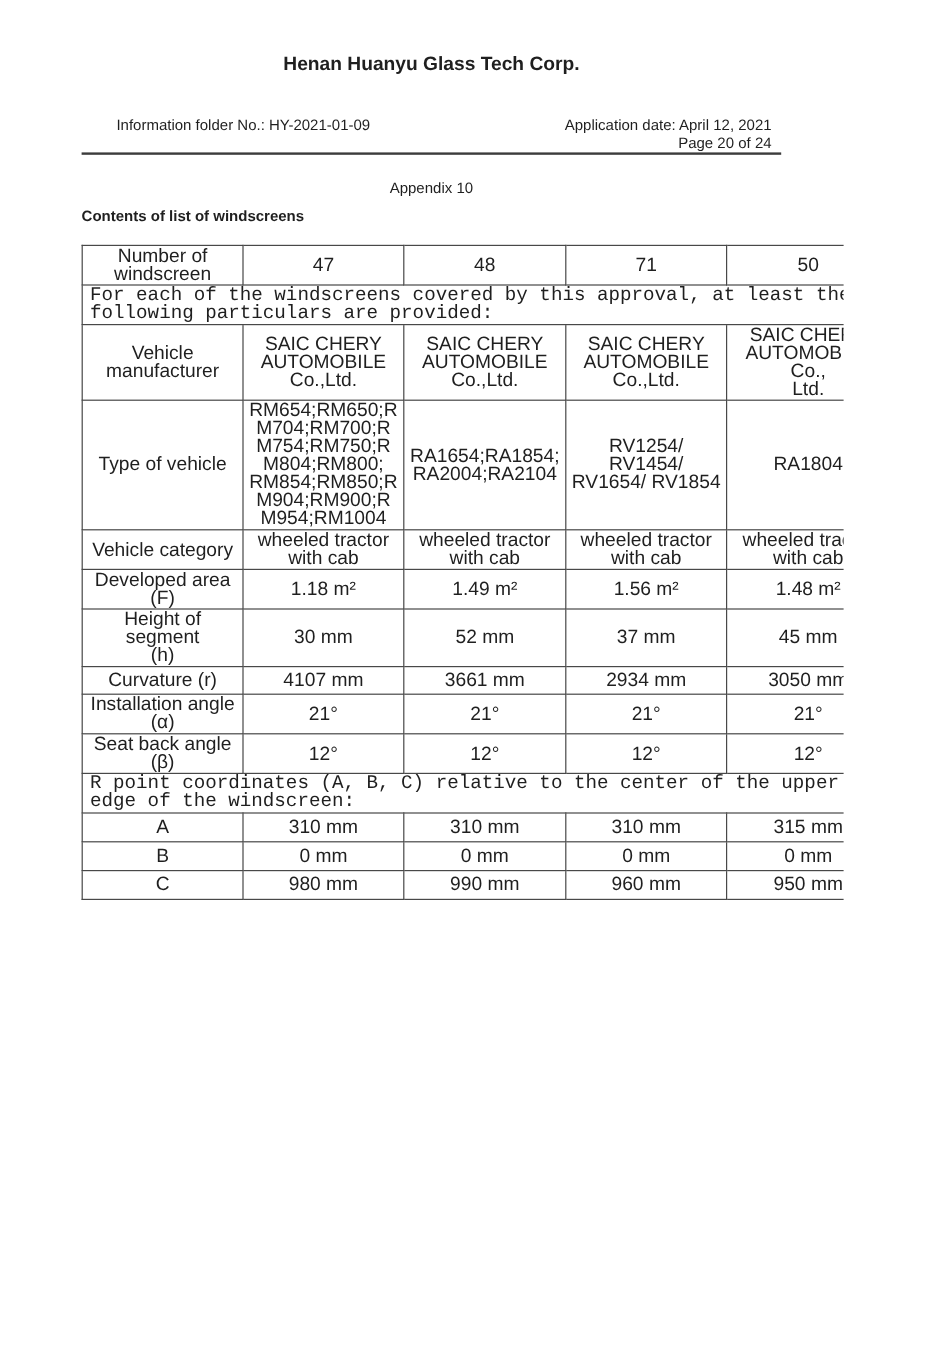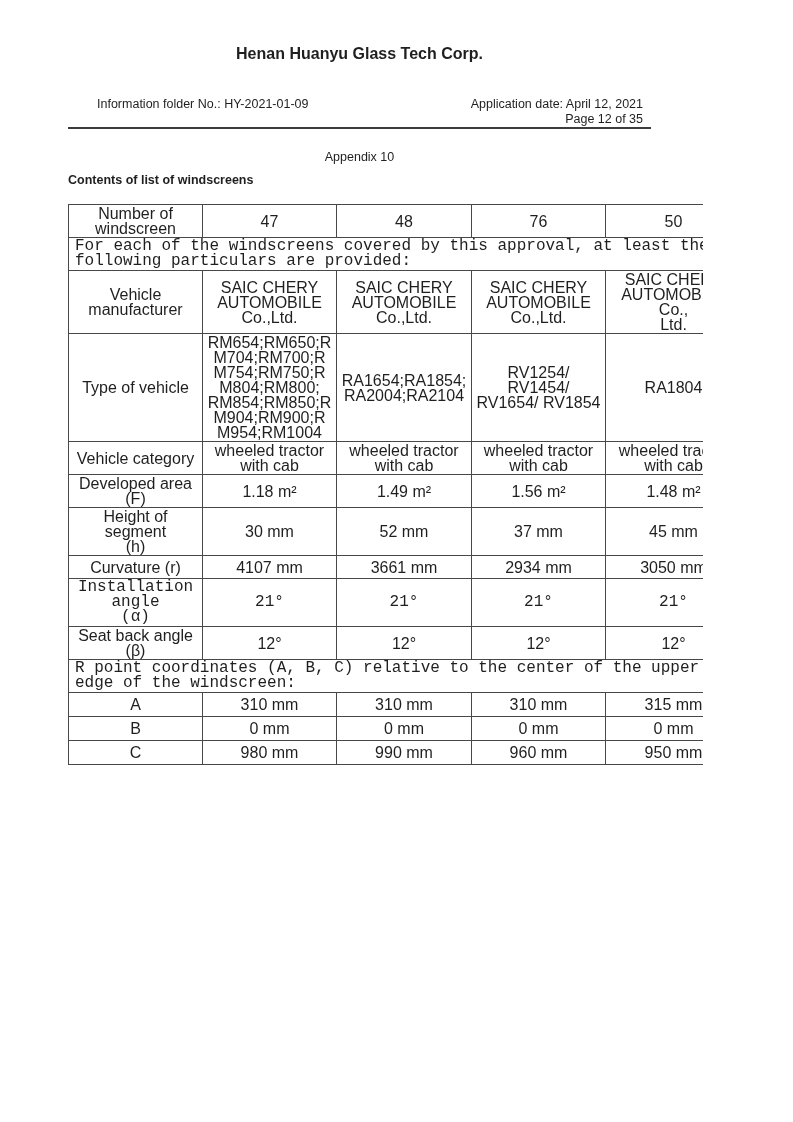--- a/index.html
+++ b/index.html
@@ -80,37 +80,37 @@
   }
   table.ws-table td.breakall {
     word-break: break-all;
     text-align: center;
   }
   tr.h31 { height: 31px; }
   tr.h23 { height: 23px; }
   tr.h47 { height: 47px; padding-left: 38px; }
   tr.h107 { height: 107px; }
   tr.h33 { height: 33px; }
-  tr.h32 { height: 32px; font-family: Liberation Mono, monospace; }
+  tr.h32 { height: 32px; }
   tr.h24 { height: 24px; }
 </style>
 </head>
 <body>
 
 <div class="page">
 
   <div class="content">
     <div class="company-title">Henan Huanyu Glass Tech Corp.</div>
   </div>
 
   <div class="info-row">
     <span>Information folder No.: HY-2021-01-09</span>
     <span class="info-right">
       <div>Application date: April 12, 2021</div>
-      <div>Page 12 of 35</div>
+      <div>Page 20 of 24</div>
     </span>
   </div>
 
   <hr class="header-rule">
 
   <div class="content">
     <div class="appendix-title">Appendix 10</div>
     <div class="doc-subtitle">Contents of list of windscreens</div>
   </div>
 
@@ -121,21 +121,21 @@
         <col style="width:135px">
         <col style="width:134px">
         <col style="width:136px">
     </colgroup>
     <tbody>
       <tr class="h31">
         <td>Number of
 windscreen</td>
         <td>47</td>
         <td>48</td>
-        <td>76</td>
+        <td>71</td>
         <td>50</td>
       </tr>
       <tr class="h23">
         <td class="note" colspan="5">For each of the windscreens covered by this approval, at least the following particulars are provided:</td>
       </tr>
       <tr class="h47">
         <td>Vehicle
 manufacturer</td>
         <td>SAIC CHERY
 AUTOMOBILE

